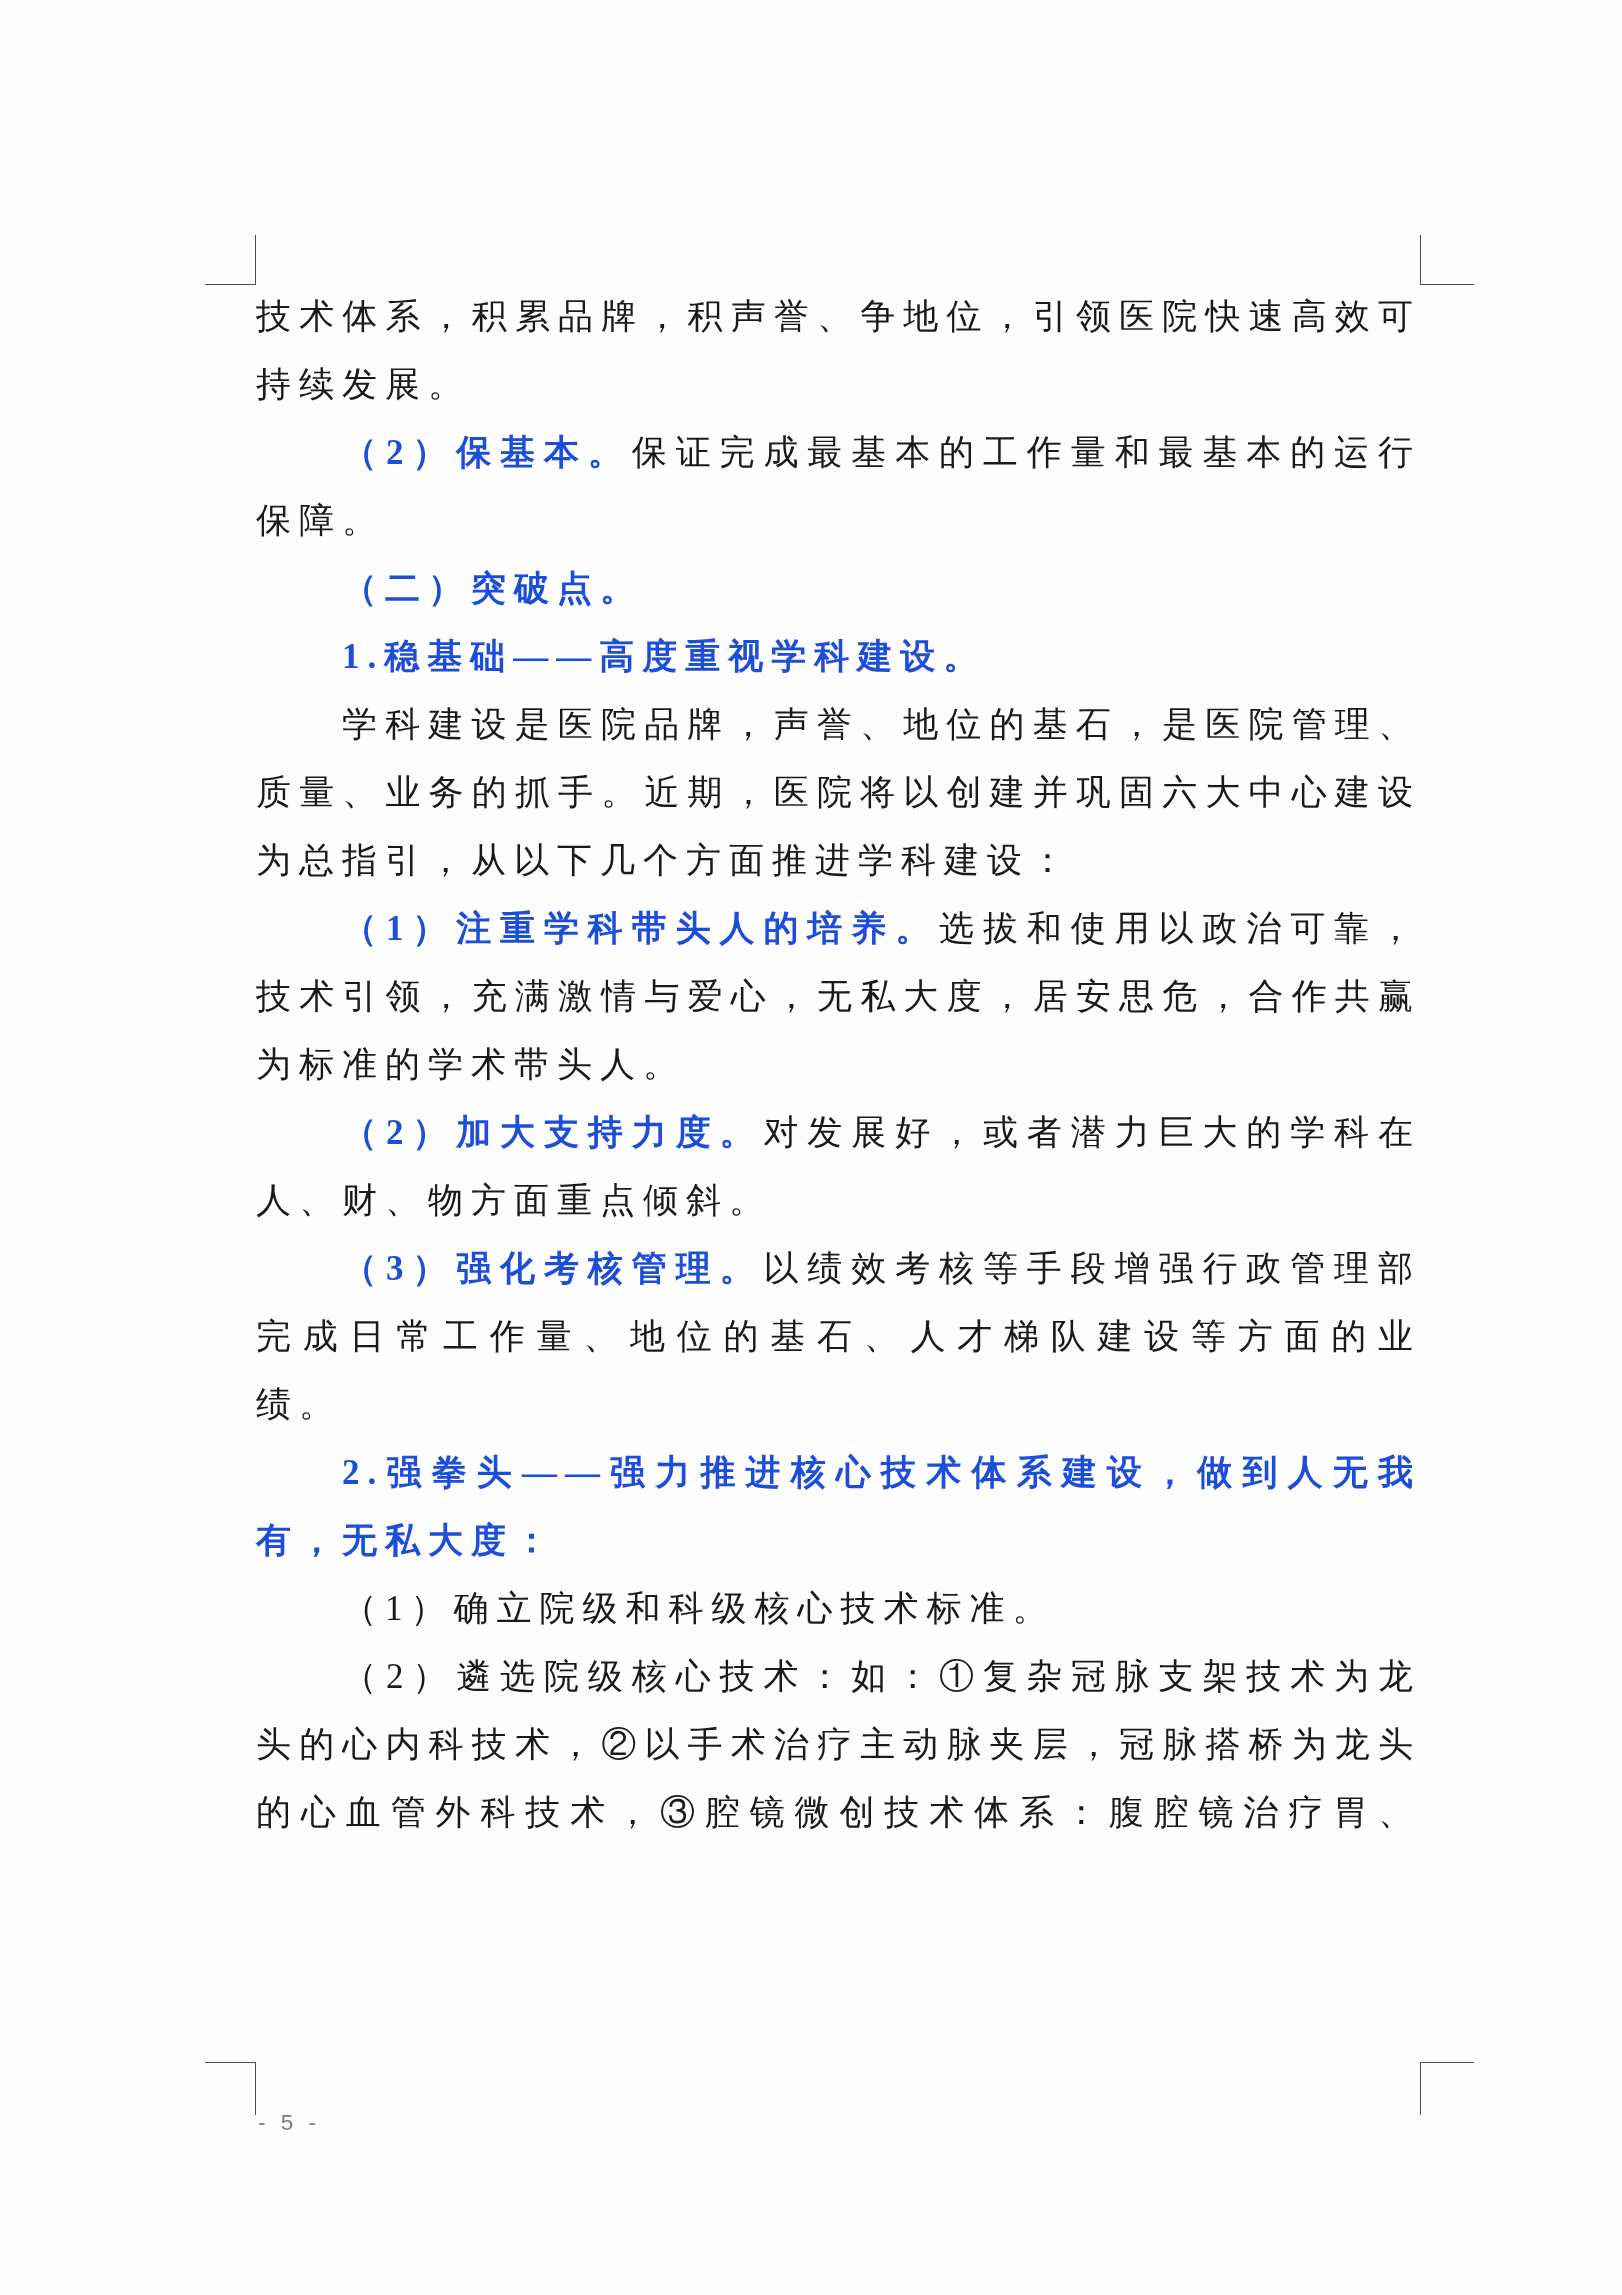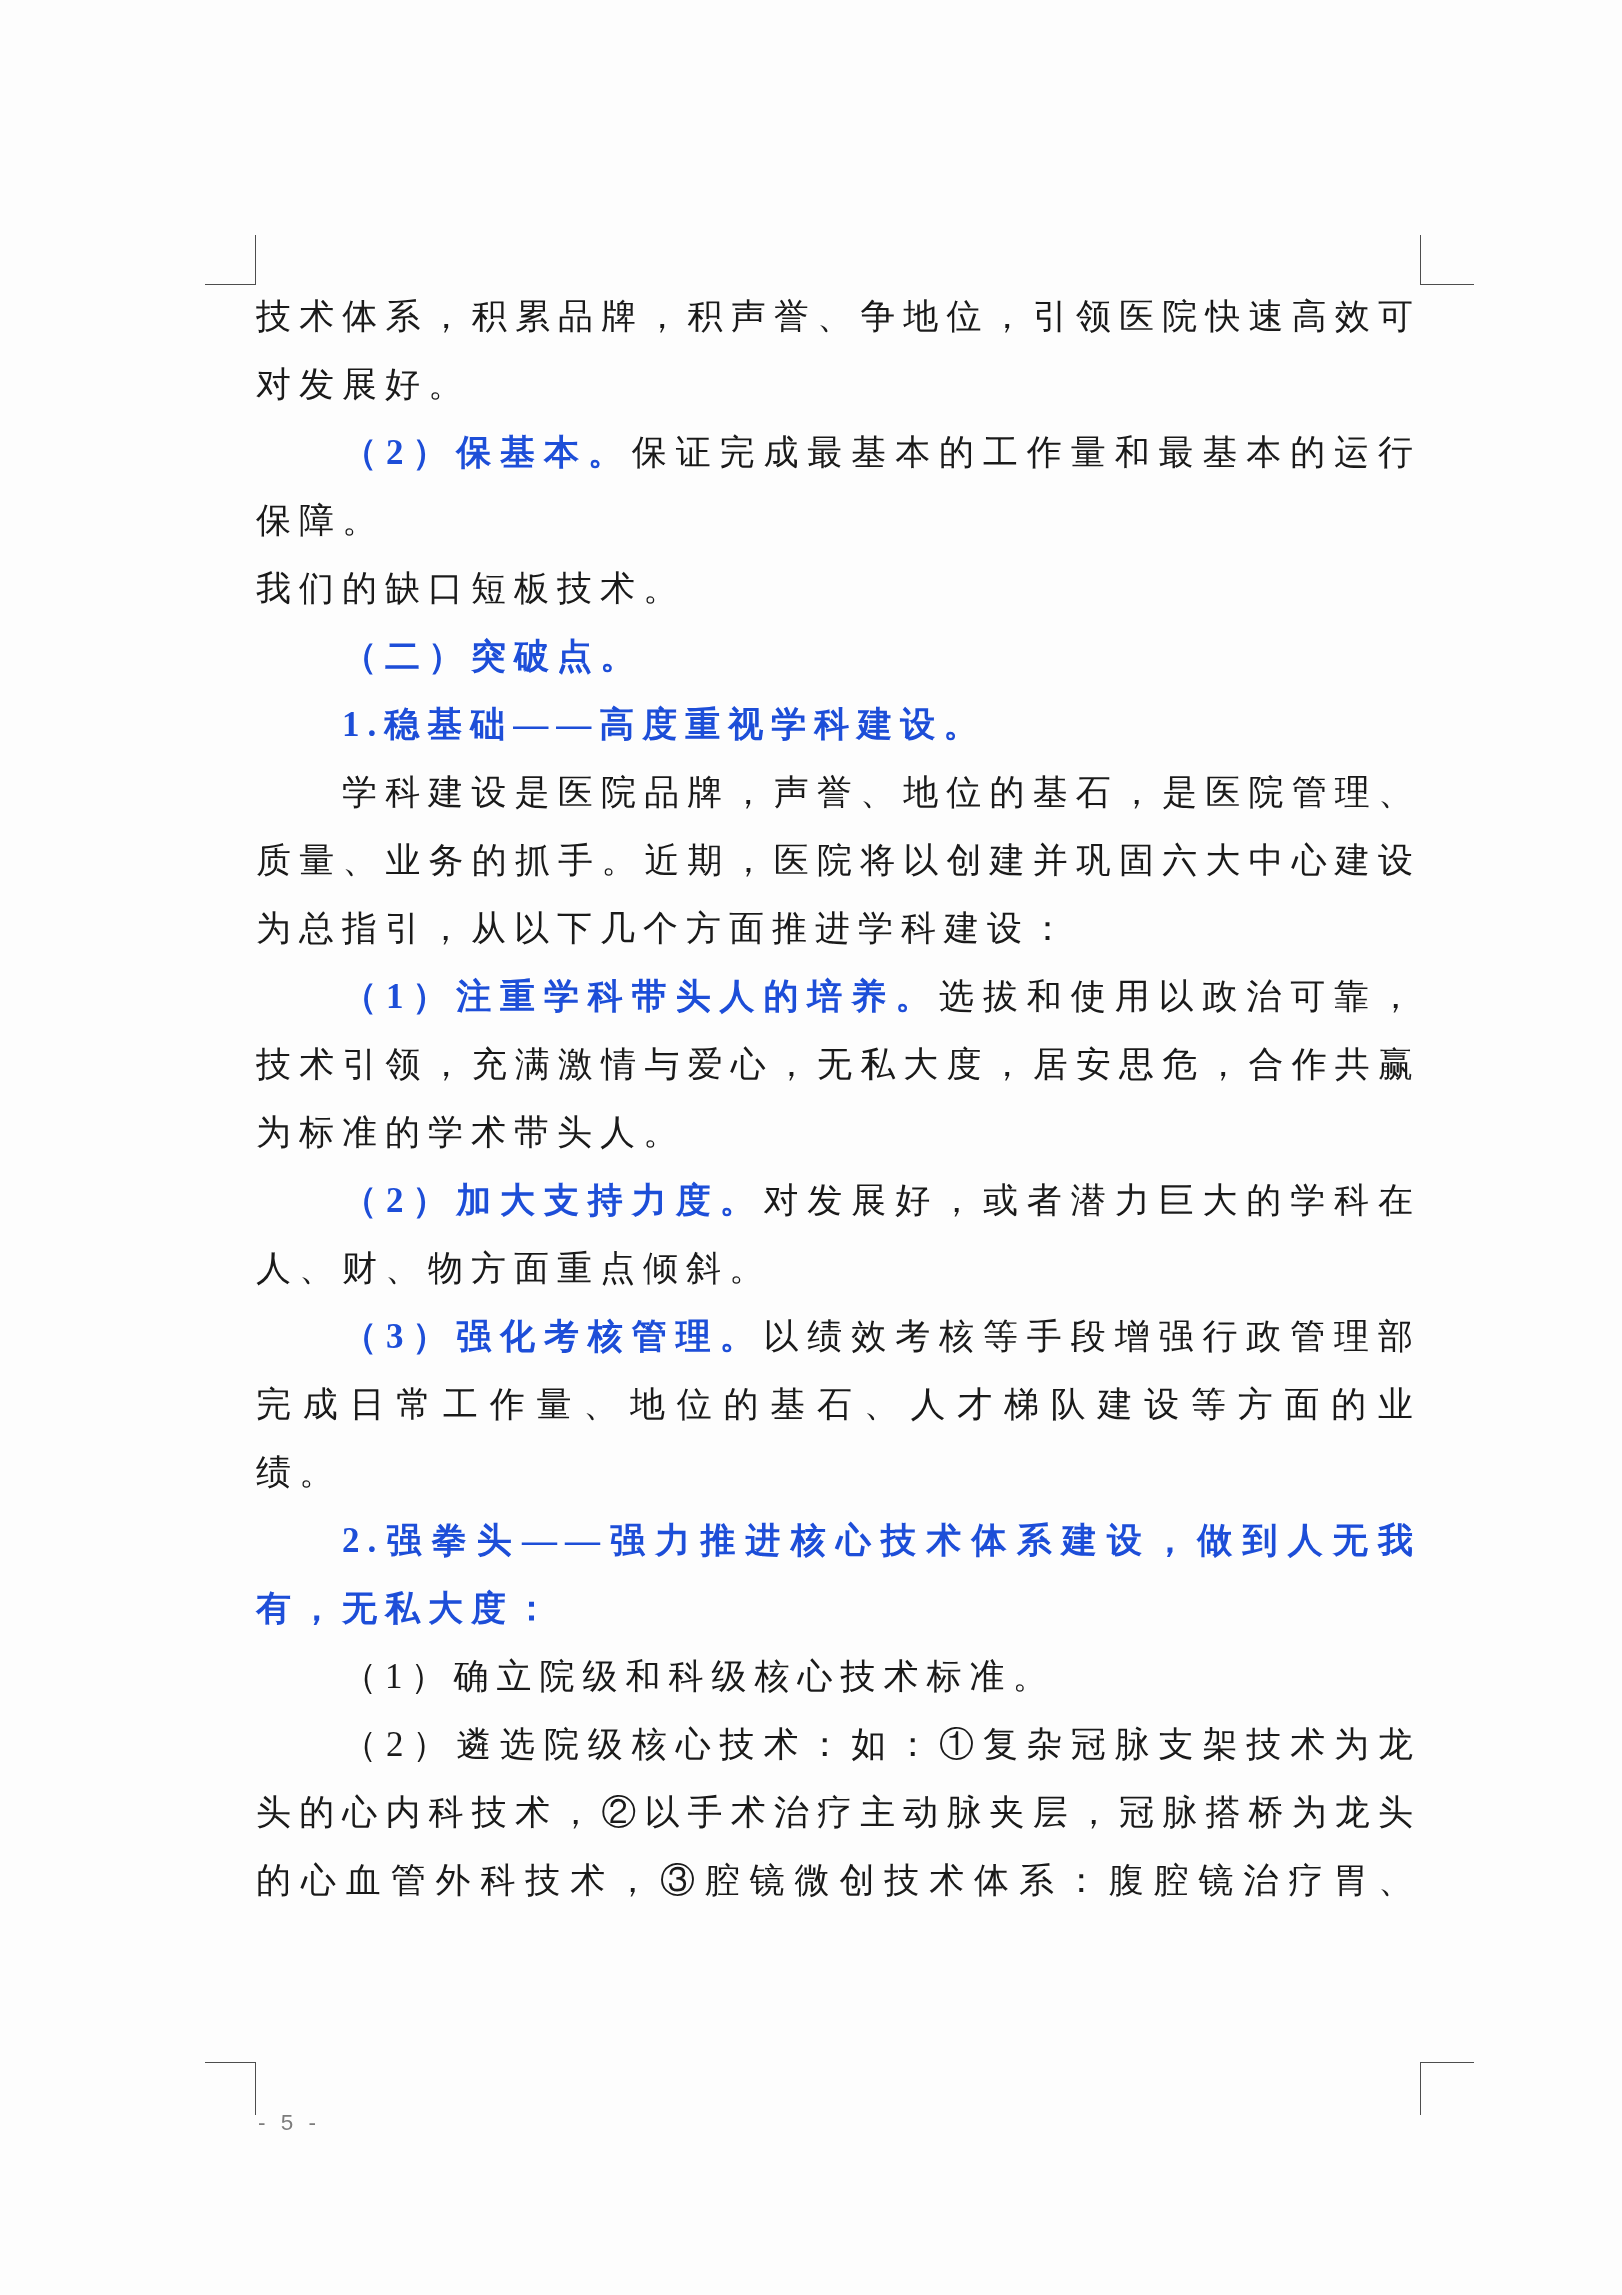--- a/index.html
+++ b/index.html
@@ -88,24 +88,23 @@
 
 <div class="page">
 
   <div class="mark tl"></div>
   <div class="mark tr"></div>
   <div class="mark bl"></div>
   <div class="mark br"></div>
 
   <div class="text-block">
     <div class="line fill"><span class="b"></span><span>技术体系，积累品牌，积声誉、争地位，引领医院快速高效可</span></div>
-    <div class="line"><span class="b"></span><span>对发展好。</span></div>
+    <div class="line"><span class="b"></span><span>持续发展。</span></div>
     <div class="line indent fill"><span class="b">（2）保基本。</span><span>保证完成最基本的工作量和最基本的运行</span></div>
     <div class="line"><span class="b"></span><span>保障。</span></div>
-    <div class="line"><span class="b"></span><span>我们的缺口短板技术。</span></div>
     <div class="line indent"><span class="b">（二）突破点。</span><span></span></div>
     <div class="line indent"><span class="b">1.稳基础——高度重视学科建设。</span><span></span></div>
     <div class="line indent fill"><span class="b"></span><span>学科建设是医院品牌，声誉、地位的基石，是医院管理、</span></div>
     <div class="line fill"><span class="b"></span><span>质量、业务的抓手。近期，医院将以创建并巩固六大中心建设</span></div>
     <div class="line"><span class="b"></span><span>为总指引，从以下几个方面推进学科建设：</span></div>
     <div class="line indent fill"><span class="b">（1）注重学科带头人的培养。</span><span>选拔和使用以政治可靠，</span></div>
     <div class="line fill"><span class="b"></span><span>技术引领，充满激情与爱心，无私大度，居安思危，合作共赢</span></div>
     <div class="line"><span class="b"></span><span>为标准的学术带头人。</span></div>
     <div class="line indent fill"><span class="b">（2）加大支持力度。</span><span>对发展好，或者潜力巨大的学科在</span></div>
     <div class="line"><span class="b"></span><span>人、财、物方面重点倾斜。</span></div>

